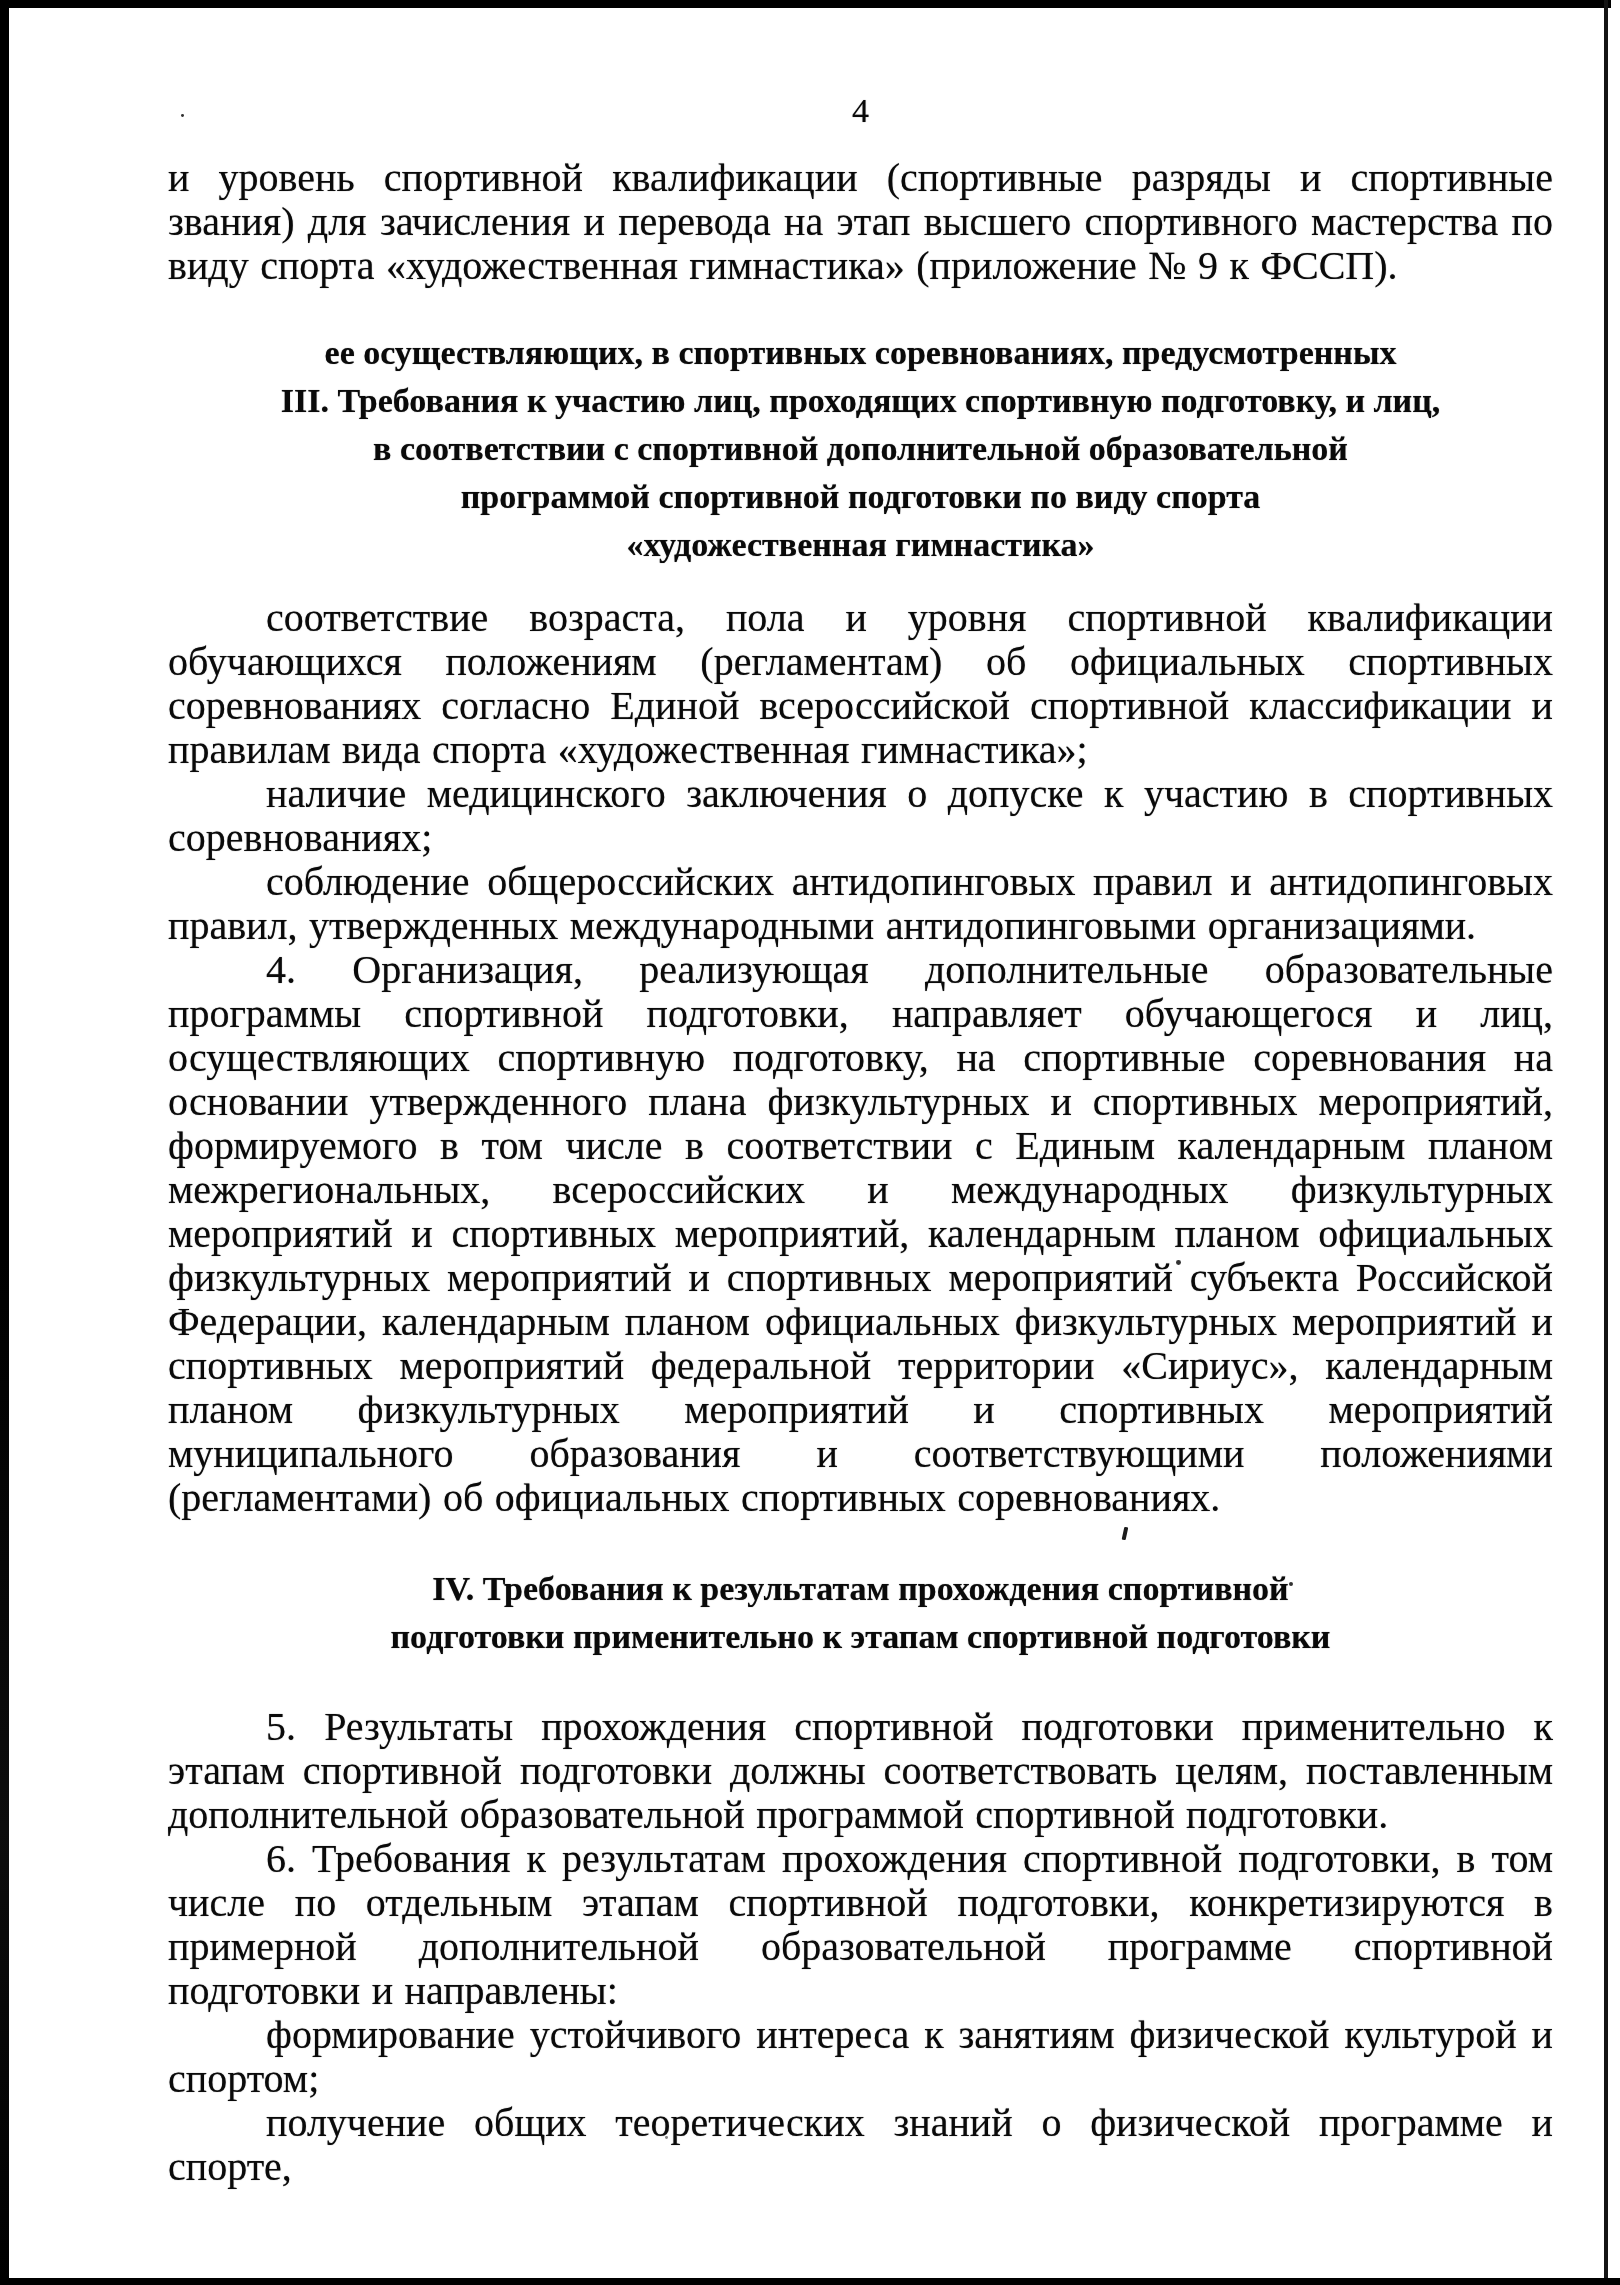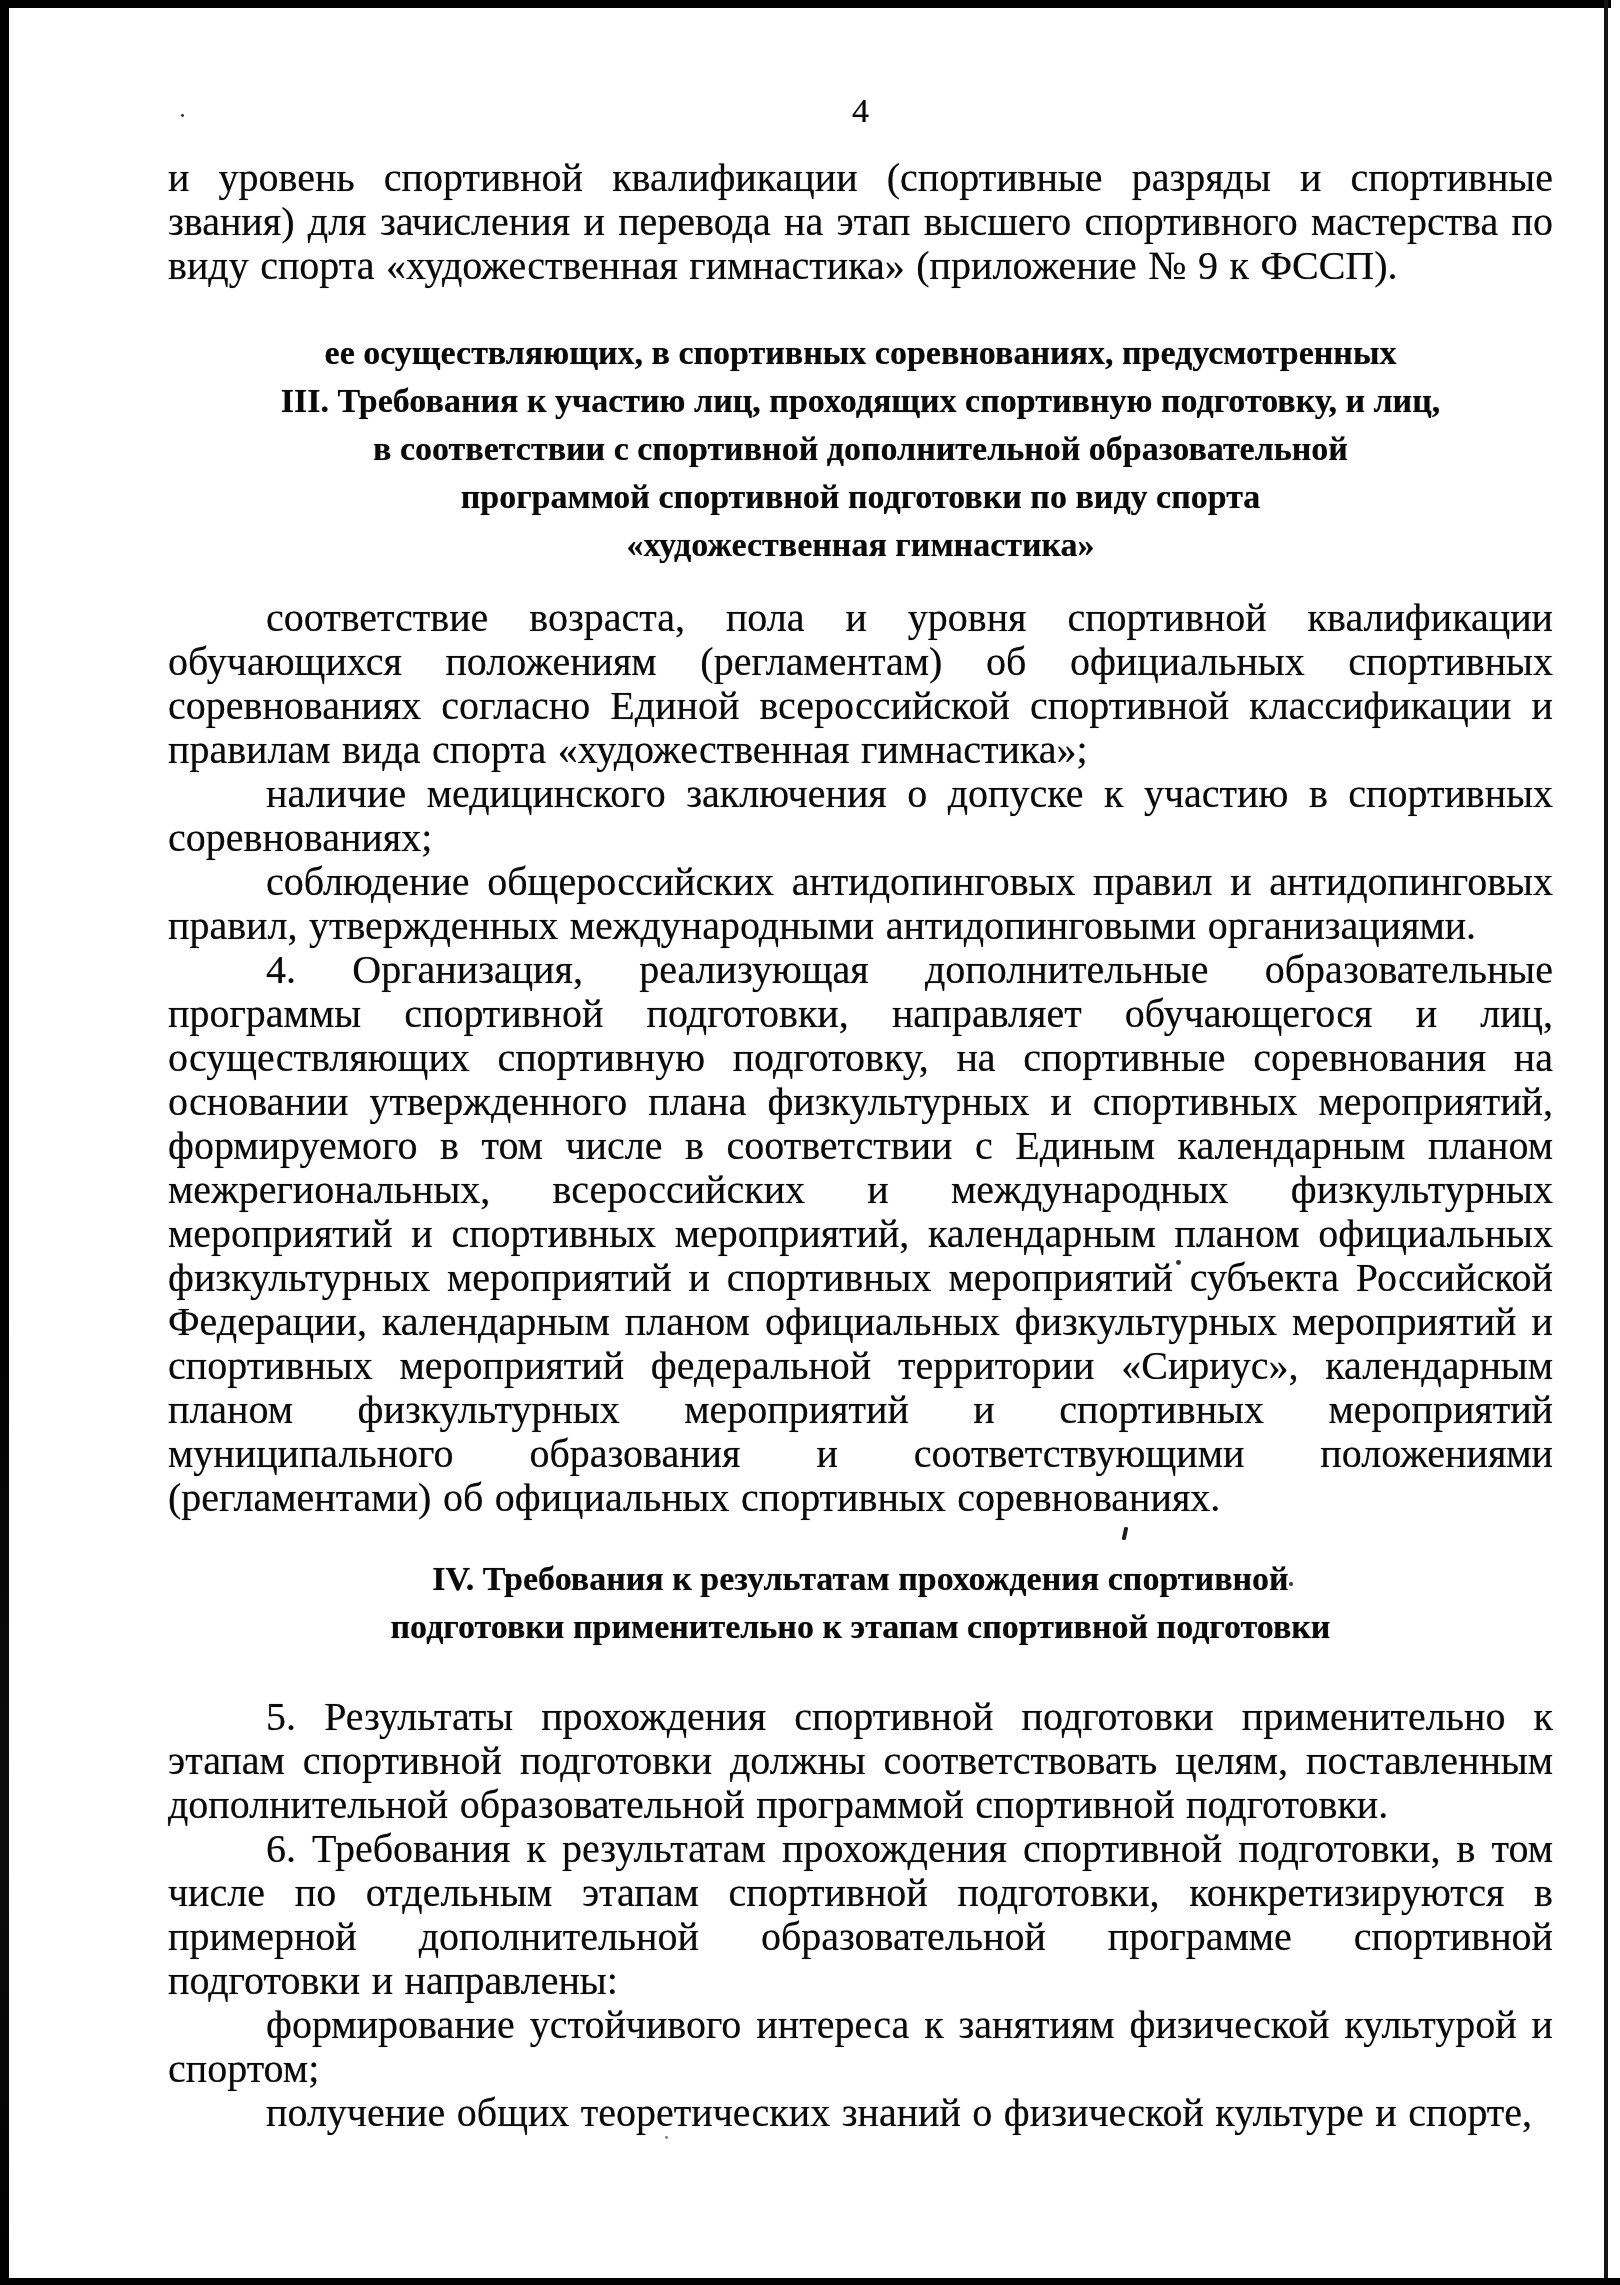--- a/index.html
+++ b/index.html
@@ -60,21 +60,21 @@
   }
   p.body.indent { text-indent: 98px; }
   p.first-para { margin-top: 23.4px; }
   .heading {
     font-weight: bold;
     font-size: 34px;
     line-height: 48px;
     text-align: center;
   }
   .heading-iii { margin-top: 41px; margin-bottom: 27px; }
-  .heading-iv  { margin-top: 35px; margin-bottom: 44px; font-family: Liberation Serif, serif; }
+  .heading-iv  { margin-top: 45px; margin-bottom: 44px; font-family: Liberation Serif, serif; }
   .hline { white-space: nowrap; }
   
   .speck {
     position: absolute;
     background: #333;
     border-radius: 50%;
   }
   .speck-tick {
     position: absolute;
     background: #1c1c1c;
@@ -112,21 +112,21 @@
     <p class="body indent">4. Организация, реализующая дополнительные образовательные программы спортивной подготовки, направляет обучающегося и лиц, осуществляющих спортивную подготовку, на спортивные соревнования на основании утвержденного плана физкультурных и спортивных мероприятий, формируемого в том числе в соответствии с Единым календарным планом межрегиональных, всероссийских и международных физкультурных мероприятий и спортивных мероприятий, календарным планом официальных физкультурных мероприятий и спортивных мероприятий субъекта Российской Федерации, календарным планом официальных физкультурных мероприятий и спортивных мероприятий федеральной территории «Сириус», календарным планом физкультурных мероприятий и спортивных мероприятий муниципального образования и соответствующими положениями (регламентами) об официальных спортивных соревнованиях.</p>
 
     <div class="heading heading-iv">
       <div class="hline">IV. Требования к результатам прохождения спортивной</div>
       <div class="hline">подготовки применительно к этапам спортивной подготовки</div>
     </div>
 
     <p class="body indent">5. Результаты прохождения спортивной подготовки применительно к этапам спортивной подготовки должны соответствовать целям, поставленным дополнительной образовательной программой спортивной подготовки.</p>
     <p class="body indent">6. Требования к результатам прохождения спортивной подготовки, в том числе по отдельным этапам спортивной подготовки, конкретизируются в примерной дополнительной образовательной программе спортивной подготовки и направлены:</p>
     <p class="body indent">формирование устойчивого интереса к занятиям физической культурой и спортом;</p>
-    <p class="body indent">получение общих теоретических знаний о физической культуре и спорте,</p>
+    <p class="body indent">получение общих теоретических знаний о физической программе и спорте,</p>
 
   </div>
 
   <div class="speck" style="left:181px; top:114px; width:2.9px; height:2.9px;"></div>
   <div class="speck-tick" style="left:1123px; top:1527px; width:3.9px; height:12.7px;"></div>
   <div class="speck" style="left:1289px; top:1582px; width:3.9px; height:3.9px;"></div>
   <div class="speck" style="left:1176px; top:1260px; width:4.9px; height:4.9px;"></div>
   <div class="speck" style="left:665px; top:2136px; width:2.9px; height:2.9px; opacity:0.6;"></div>
 
 </div>

